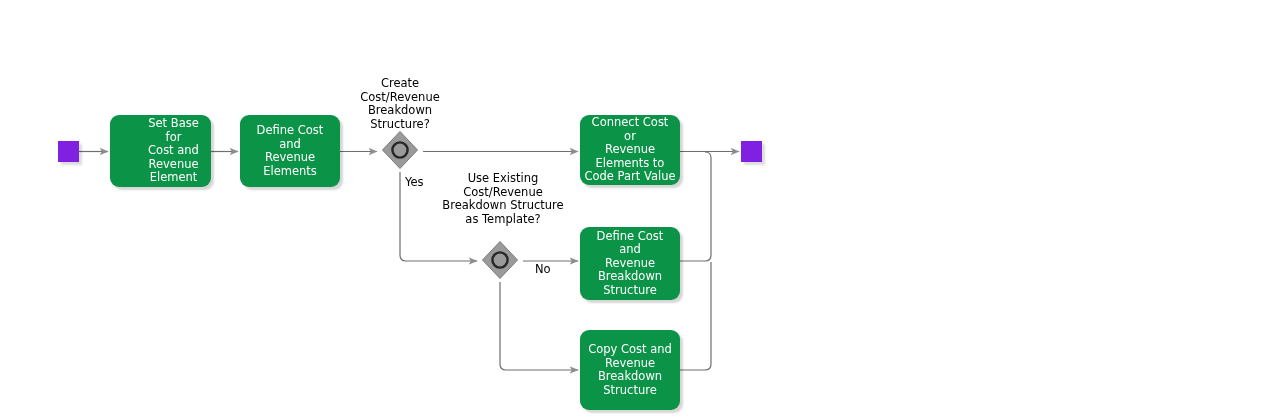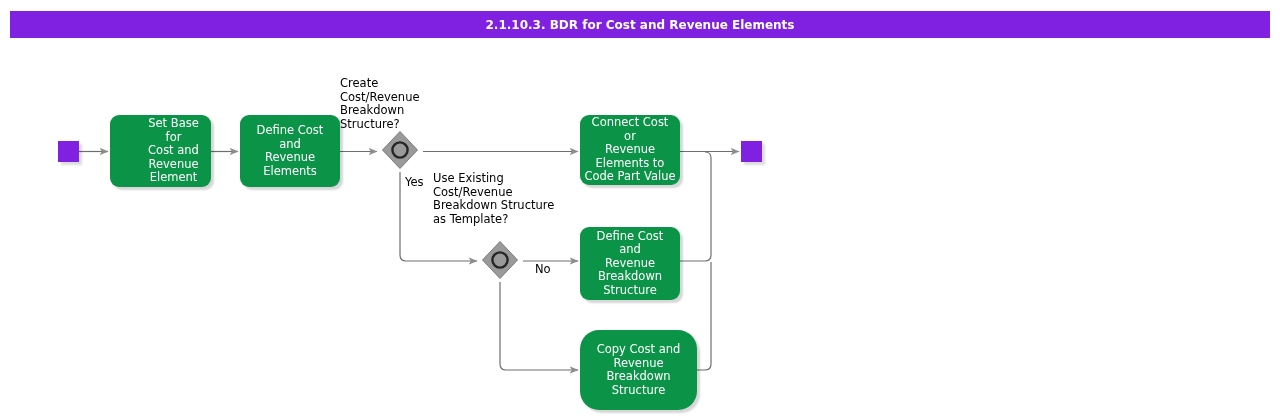--- a/index.html
+++ b/index.html
@@ -87,30 +87,28 @@
     white-space: pre-line;
     text-align: right;
   }
   .gw-caption {
     position: absolute;
     font-size: 11.5px;
     line-height: 13.5px;
     color: #000000;
     font-family: "DejaVu Sans", sans-serif;
     white-space: pre-line;
+    text-align: center;
   }
 </style>
 </head>
 <body>
 
 <div id="diagram-root">
 
-  <div class="title-bar">
-    <span class="title-text">2.1.10.3. BDR for Cost and Revenue Elements</span>
-  </div>
 
   <svg class="edges" viewBox="0 0 1280 420">
     <defs>
       <marker id="arrow" markerWidth="9" markerHeight="8" refX="8.4" refY="4" orient="auto" markerUnits="userSpaceOnUse">
         <path d="M0,0.4 L9,4 L0,7.6 L2.2,4 Z" fill="#8d8d8d"></path>
       </marker>
     </defs>
     <g fill="none" stroke="#6e6e6e" stroke-width="1.2">
 
       <path d="M79,151.5 L108,151.5" marker-end="url(#arrow)"></path>
@@ -158,21 +156,21 @@
 Code Part Value</span>
   </div>
 
   <div class="task" style="left:580px; top:227px; width:100px; height:73px;">
     <span class="task-label">Define Cost and
 Revenue
 Breakdown
 Structure</span>
   </div>
 
-  <div class="task" style="left:580px; top:330px; width:117px; height:80px;border-radius:19px;">
+  <div class="task" style="left:580px; top:330px; width:100px; height:80px;">
     <span class="task-label">Copy Cost and
 Revenue
 Breakdown
 Structure</span>
   </div>
 
   <div class="gateway" style="left:379px; top:129px;">
     <svg width="42" height="42" viewBox="0 0 42 42">
       <path d="M21,2.5 L38.5,21 L21,39.5 L3.5,21 Z" fill="#9a9a9a" stroke="#7a7a7a" stroke-width="1"></path>
       <circle cx="21" cy="21" r="7.6" fill="#9a9a9a" stroke="#262626" stroke-width="2.4"></circle>

